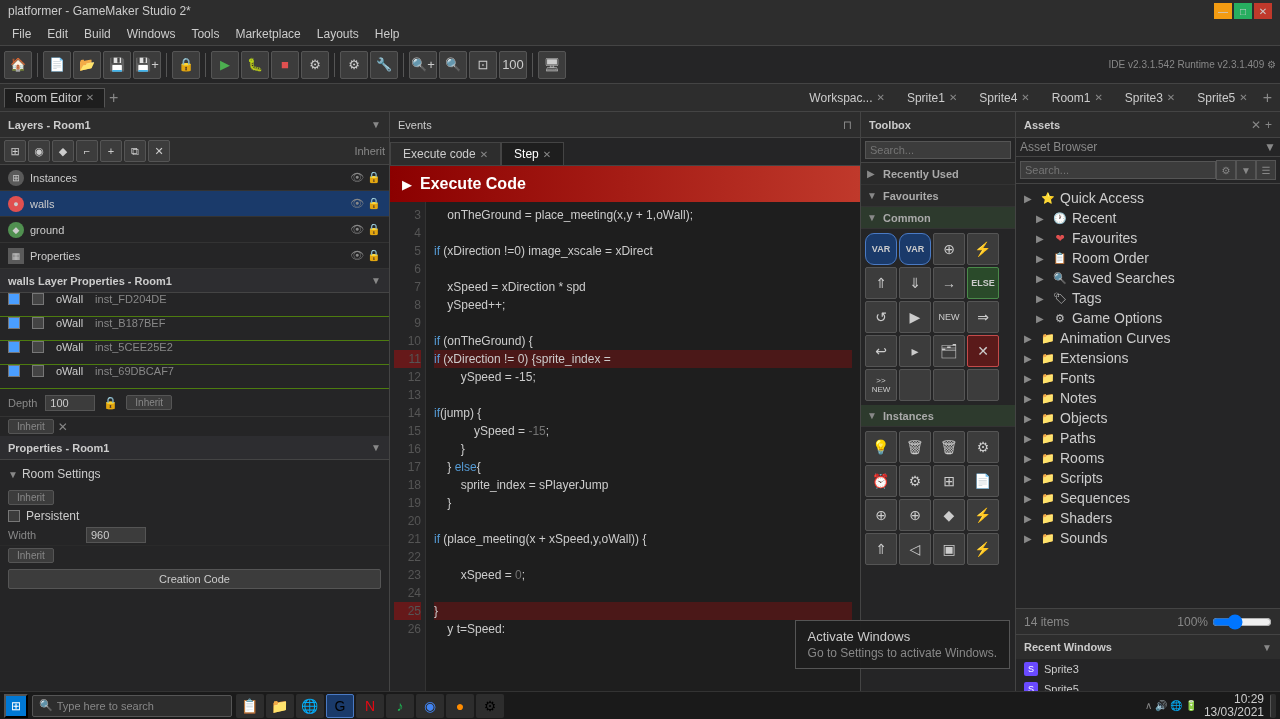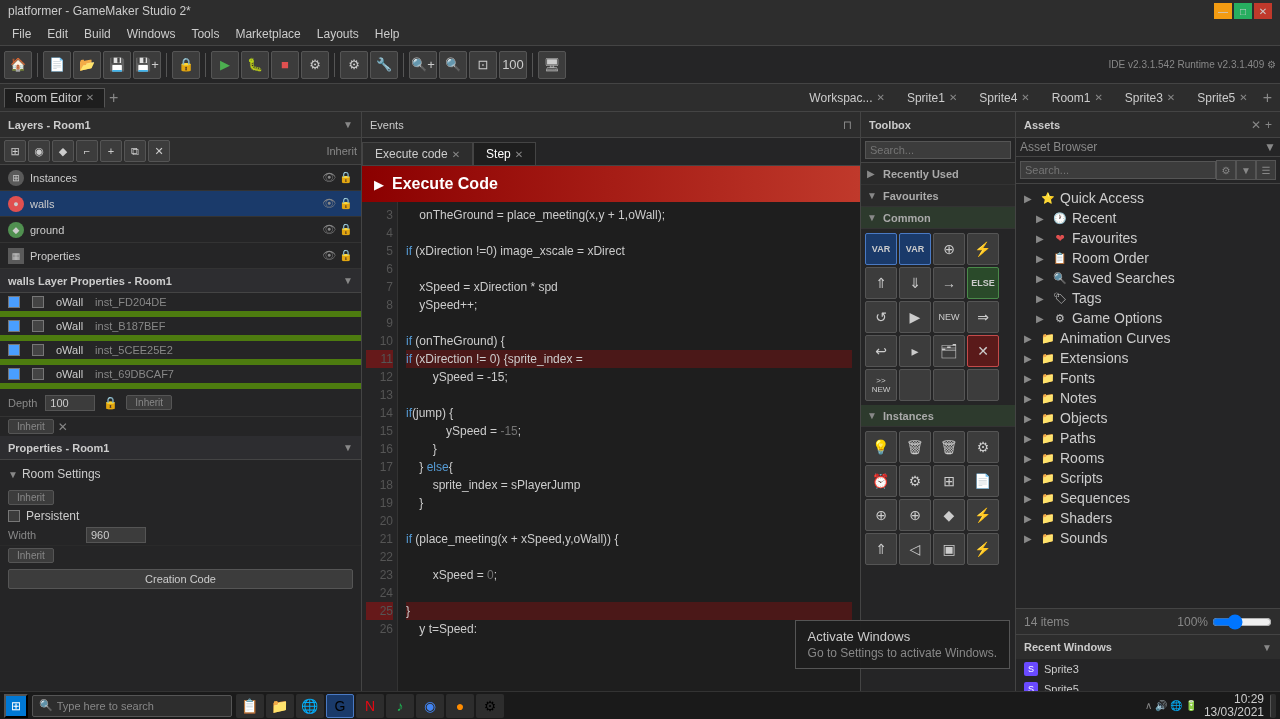--- a/index.html
+++ b/index.html
@@ -29,40 +29,40 @@
 
     
     .second-toolbar { height: 28px; background: #2d2d2d; display: flex; align-items: center; padding: 0 4px; border-bottom: 1px solid #444; }
     .second-toolbar-tabs { display: flex; align-items: center; flex: 1; overflow: hidden; }
     .stab { padding: 2px 10px; color: #ccc; cursor: pointer; border: 1px solid transparent; font-size: 11px; background: #2d2d2d; display: flex; align-items: center; gap: 4px; }
     .stab.active { background: #1e1e1e; border-color: #555; border-bottom-color: #1e1e1e; }
     .stab-close { font-size: 10px; color: #888; cursor: pointer; }
     .stab-add { color: #888; cursor: pointer; font-size: 16px; padding: 0 4px; }
 
     
-    .left-panel { width: 362px; background: #252526; border-right: 1px solid #444; display: flex; flex-direction: column; flex-shrink: 0; }
+    .left-panel { width: 390px; background: #252526; border-right: 1px solid #444; display: flex; flex-direction: column; flex-shrink: 0; }
     .panel-header { height: 26px; background: #2d2d2d; display: flex; align-items: center; justify-content: space-between; padding: 0 8px; border-bottom: 1px solid #444; }
     .panel-title { font-size: 11px; color: #ccc; font-weight: bold; }
     .panel-arrow { color: #888; font-size: 10px; }
     .layer-tools { display: flex; align-items: center; padding: 2px 4px; background: #2d2d2d; border-bottom: 1px solid #444; gap: 2px; }
     .layer-tool-btn { width: 22px; height: 22px; background: #3c3c3c; border: 1px solid #555; color: #ccc; cursor: pointer; display: flex; align-items: center; justify-content: center; font-size: 11px; border-radius: 2px; }
     .layer-item { height: 26px; display: flex; align-items: center; padding: 0 8px; gap: 6px; border-bottom: 1px solid #333; cursor: pointer; }
     .layer-item.selected { background: #1a3a6a; }
     .layer-icon { width: 16px; height: 16px; border-radius: 50%; flex-shrink: 0; display: flex; align-items: center; justify-content: center; font-size: 9px; }
     .layer-name { flex: 1; font-size: 11px; color: #ccc; }
     .layer-controls { display: flex; gap: 3px; align-items: center; }
     .eye-btn { color: #888; font-size: 11px; cursor: pointer; }
     .lock-btn { color: #888; font-size: 11px; cursor: pointer; }
 
     
     .walls-props { background: #252526; }
     .walls-header { height: 24px; background: #2d2d30; display: flex; align-items: center; padding: 0 8px; border-bottom: 1px solid #444; }
     .walls-title { font-size: 11px; color: #ccc; font-weight: bold; flex: 1; }
     .object-list { overflow-y: auto; max-height: 100px; }
-    .object-row { height: 24px; display: flex; align-items: center; padding: 0 8px; gap: 12px; border-bottom: 6px solid #4d7c0f; }
+    .object-row { height: 24px; display: flex; padding: 0 8px; gap: 12px; border-bottom: 1px solid #4d7c0f; }
     .obj-checkbox { width: 12px; height: 12px; background: #4a9eff; border: 1px solid #777; cursor: pointer; flex-shrink: 0; }
     .obj-square { width: 12px; height: 12px; border: 1px solid #777; flex-shrink: 0; background: #444; }
     .obj-name { color: #ccc; font-size: 11px; }
     .obj-inst { color: #888; font-size: 11px; }
 
     .depth-row { height: 28px; display: flex; align-items: center; padding: 0 8px; gap: 8px; border-bottom: 1px solid #333; }
     .depth-label { color: #888; font-size: 11px; }
     .depth-value { color: #ccc; font-size: 11px; background: #3c3c3c; border: 1px solid #555; padding: 1px 4px; width: 50px; }
     .lock-icon { color: #888; font-size: 12px; cursor: pointer; }
     .inherit-btn { padding: 1px 8px; background: #3c3c3c; border: 1px solid #555; color: #888; cursor: pointer; font-size: 10px; border-radius: 2px; }
@@ -110,21 +110,21 @@
     
     .right-panel { width: 155px; background: #252526; border-left: 1px solid #444; display: flex; flex-direction: column; flex-shrink: 0; }
     .toolbox-header { height: 26px; background: #2d2d2d; display: flex; align-items: center; padding: 0 8px; border-bottom: 1px solid #444; }
     .toolbox-title { font-size: 11px; color: #ccc; font-weight: bold; }
     .toolbox-search { padding: 3px 4px; border-bottom: 1px solid #444; }
     .toolbox-search input { width: 100%; padding: 2px 4px; background: #3c3c3c; border: 1px solid #555; color: #ccc; font-size: 11px; outline: none; }
     .toolbox-section-header { height: 22px; background: #2a2a2a; display: flex; align-items: center; padding: 0 6px; gap: 4px; cursor: pointer; border-bottom: 1px solid #333; }
     .toolbox-section-label { font-size: 11px; color: #aaa; font-weight: bold; }
     .toolbox-grid { display: grid; grid-template-columns: repeat(4, 32px); gap: 2px; padding: 4px; }
     .tool-btn { width: 32px; height: 32px; background: #3c3c3c; border: 1px solid #555; color: #ccc; cursor: pointer; display: flex; align-items: center; justify-content: center; font-size: 14px; border-radius: 2px; }
-    .tool-btn.blue { background: #1a3a6a; border-color: #4a7ac4; }
+    .tool-btn.blue { background: #1a3a6a; border-color: #4a7ac4; border-radius: 9px; }
     .tool-btn.red { background: #5a1a1a; border-color: #c44a4a; }
     .tool-btn.special { background: #2a4a2a; border-color: #4a8a4a; }
 
     .instances-grid { display: grid; grid-template-columns: repeat(4, 32px); gap: 2px; padding: 4px; }
 
     
     .assets-panel { width: 265px; background: #252526; border-left: 1px solid #444; display: flex; flex-direction: column; flex-shrink: 0; }
     .assets-header { height: 26px; background: #2d2d2d; display: flex; align-items: center; padding: 0 8px; border-bottom: 1px solid #444; gap: 4px; }
     .assets-title { font-size: 11px; color: #ccc; font-weight: bold; flex: 1; }
     .assets-header-btn { color: #888; cursor: pointer; font-size: 12px; }

